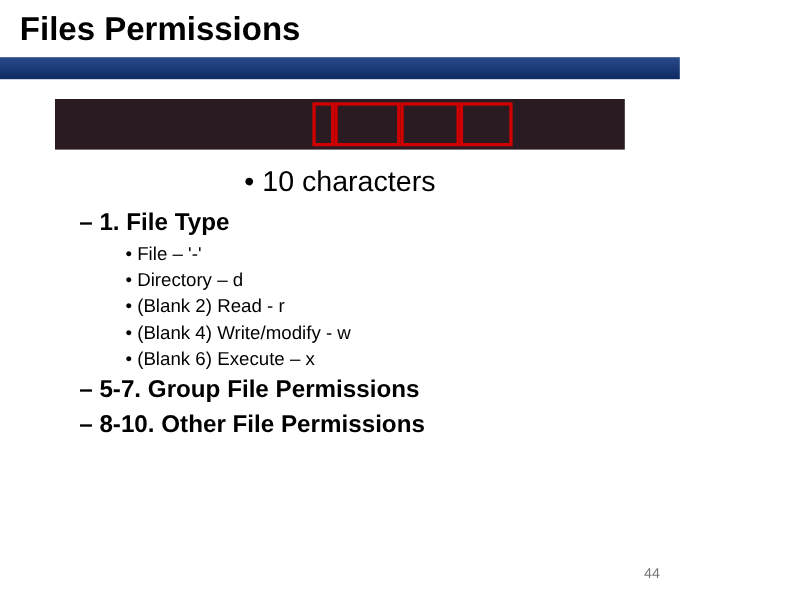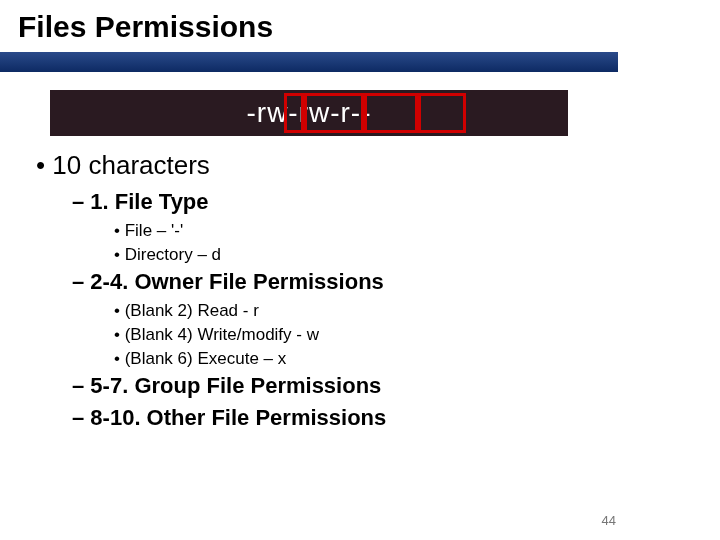--- a/index.html
+++ b/index.html
@@ -48,70 +48,69 @@
   .hl2 { left: 254px; width: 60px; }
   .hl3 { left: 314px; width: 54px; }
   .hl4 { left: 368px; width: 48px; }
   .content {
     padding: 4px 36px 0 36px;
     color: #000;
   }
   .lvl1 {
     font-size: 26px;
     margin: 0 0 8px 0;
+    text-align: center;
   }
   .lvl2 {
     font-size: 22px;
     font-weight: bold;
     margin: 0 0 6px 36px;
   }
   .lvl3 {
     font-size: 17px;
     font-weight: normal;
     margin: 0 0 4px 78px;
   }
   .bullet1::before { content: "• "; }
   .dash2::before { content: "– "; }
   .bullet3::before { content: "• "; }
   .page-num {
     position: absolute;
-    right: 2px;
+    right: 18px;
     bottom: 12px;
     font-size: 13px;
     color: #777;
   }
 </style>
 </head>
 <body>
 
 <div class="slide">
 
   <div class="title-bar">Files Permissions</div>
   <div class="blue-band"></div>
 
   <div class="body">
 
     <div class="perm-banner-wrap">
       <div class="perm-banner">
-        <span class="perm-text">-rw-rw-r--</span>
         <div class="hl-box hl1"></div>
         <div class="hl-box hl2"></div>
         <div class="hl-box hl3"></div>
         <div class="hl-box hl4"></div>
       </div>
     </div>
 
     <div class="content">
       <div class="lvl1 bullet1">10 characters</div>
 
       <div class="lvl2 dash2">1. File Type</div>
       <div class="lvl3 bullet3">File – '-'</div>
       <div class="lvl3 bullet3">Directory – d</div>
 
-      <div class="lvl2 dash2">2-4. Owner File Permissions</div>
       <div class="lvl3 bullet3">(Blank 2) Read - r</div>
       <div class="lvl3 bullet3">(Blank 4) Write/modify - w</div>
       <div class="lvl3 bullet3">(Blank 6) Execute – x</div>
 
       <div class="lvl2 dash2">5-7. Group File Permissions</div>
       <div class="lvl2 dash2">8-10. Other File Permissions</div>
     </div>
 
   </div>
 

